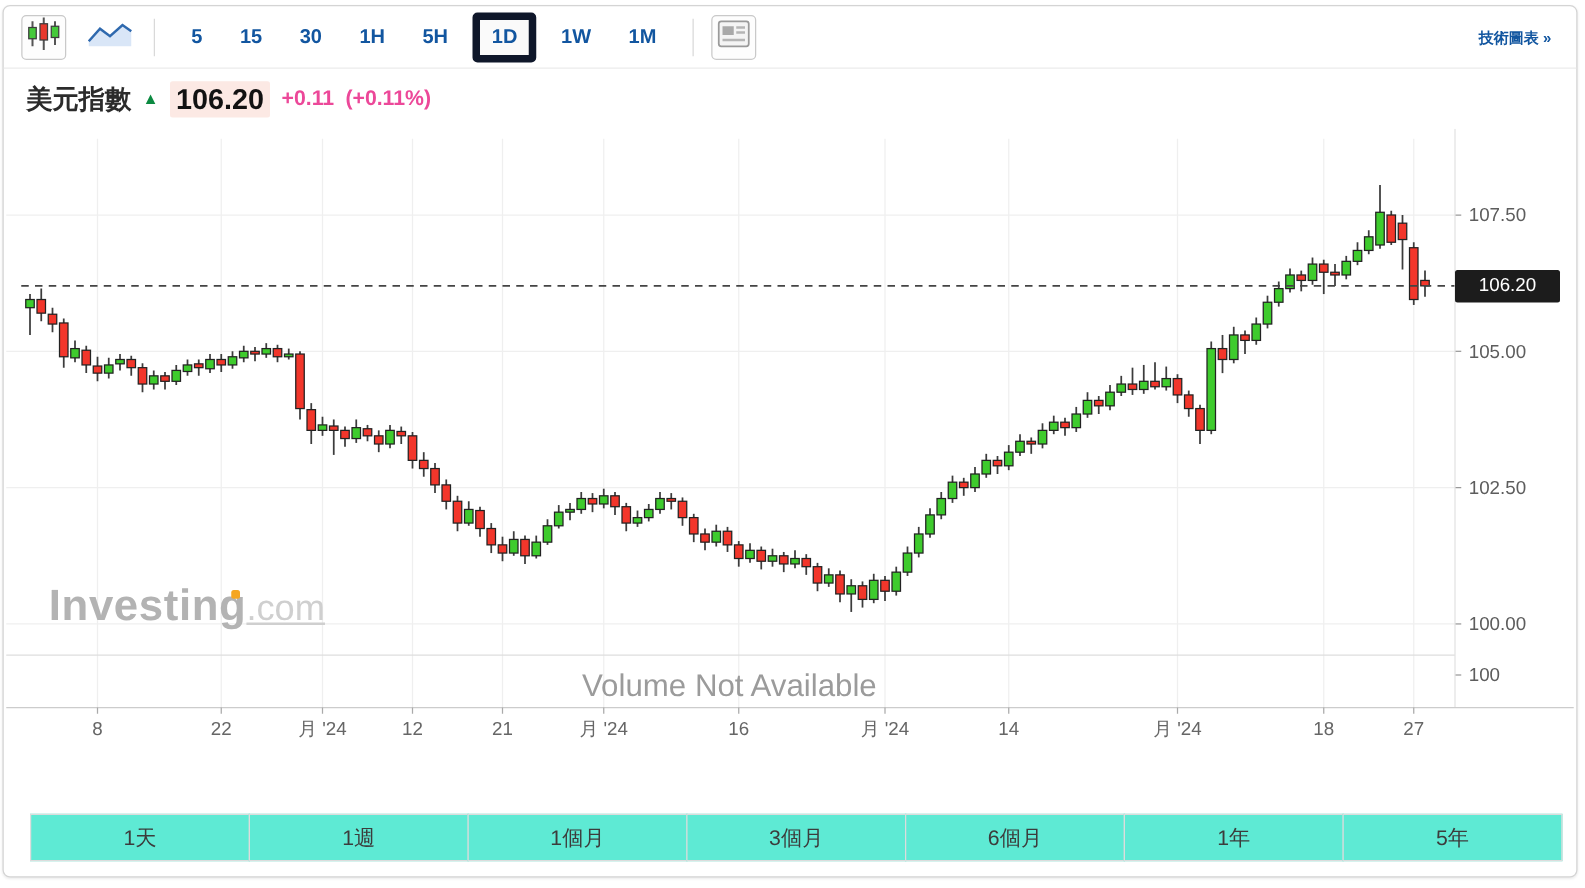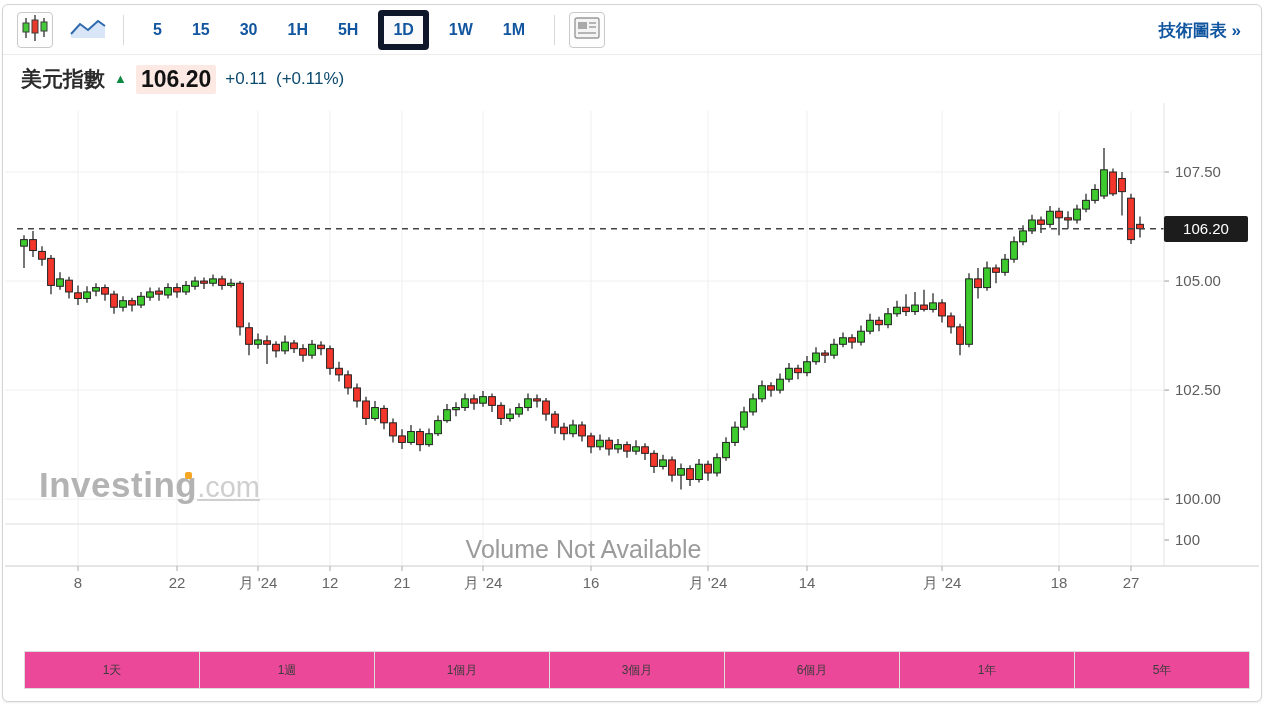--- a/index.html
+++ b/index.html
@@ -9,39 +9,39 @@
     background:#fff; border:1px solid #d4d4d4; border-radius:6px;
     box-shadow:0 1px 2px rgba(0,0,0,0.08);
   }
   
   .toolbar { height:50px; border-bottom:1px solid #ececec; display:flex; align-items:center; padding:0 14px; position:relative; }
   .tool-btn { display:flex; align-items:center; justify-content:center; height:36px; min-width:36px; border-radius:4px; cursor:pointer; border:1px solid transparent; }
   .tool-btn.boxed { border:1px solid #c9c9c9; background:#fdfdfd; }
   .tool-sep { width:1px; height:30px; background:#d9d9d9; margin:0 14px; }
   .tf-btn { color:#1256a0; font-weight:bold; font-size:16px; padding:5px 9px; margin:0 5px; border:1px solid transparent; border-radius:4px; cursor:pointer; }
   .tf-btn.selected { border:6px solid #0f172a; background:#fafafa; }
-  .tech-link { position:absolute; right:20px; top:0; height:50px; display:flex; align-items:center; color:#1256a0; font-weight:bold; font-size:17px; cursor:pointer; }
+  .tech-link { position:absolute; right:20px; top:0; height:50px; display:flex; align-items:center; color:#1256a0; font-weight:bold; font-size:12px; cursor:pointer; }
   
   .title-row { height:48px; display:flex; align-items:center; padding:0 18px; gap:9px; }
   .inst-name { font-size:21px; font-weight:bold; color:#2b2b2b; }
   .arrow-up { color:#0c8a41; font-size:13px; transform:translateY(-1px); }
   .last-px { font-size:23px; font-weight:bold; color:#121212; background:#fce9e4; padding:1px 5px; border-radius:2px; }
-  .chg { font-size:17px; font-weight:normal; color:#0c4a6e; }
+  .chg { font-size:17px; font-weight:bold; color:#ec4899; }
   
   .chart-area { position:relative; width:1258px; height:505px; }
   .chart-area svg text { font-family:"Liberation Sans", sans-serif; }
   .watermark { position:absolute; left:36px; top:362px; user-select:none; pointer-events:none; }
   .watermark .brand { font-size:35px; font-weight:bold; color:#b3b3b3; letter-spacing:0.5px; }
   .watermark .suffix { font-size:29px; color:#cfcfcf;text-decoration:underline; }
   .wm-dot { position:absolute; width:7px; height:7px; background:#f5a623; border-radius:2px; left:146px; top:7px; }
   .vol-note { position:absolute; left:0; width:1161px; top:432px; text-align:center; font-size:25px; color:#9b9b9b; pointer-events:none; }
   .px-badge { position:absolute; left:1161px; top:113px; width:84px; height:26px; background:#1c1c1c; color:#fff; font-size:15px; display:flex; align-items:center; justify-content:center; border-radius:2px; }
   
   .range-row { position:absolute; left:21px; top:646px; width:1226px; height:38px; display:flex; }
-  .range-btn { flex:1 1 0; border:1px solid #dcdcdc; margin-left:-1px; background:#ec4899; display:flex; align-items:center; justify-content:center; font-size:12px; color:#3c3c3c; cursor:pointer; }
+  .range-btn { flex:1 1 0; border:1px solid #dcdcdc; margin-left:-1px; background:#5eead4; display:flex; align-items:center; justify-content:center; font-size:17px; color:#3c3c3c; cursor:pointer; }
   .range-btn:first-child { margin-left:0; }
 </style>
 </head>
 <body>
 
 <div class="widget">
 
   <div class="toolbar">
     <div class="tool-btn boxed">
       <span>

